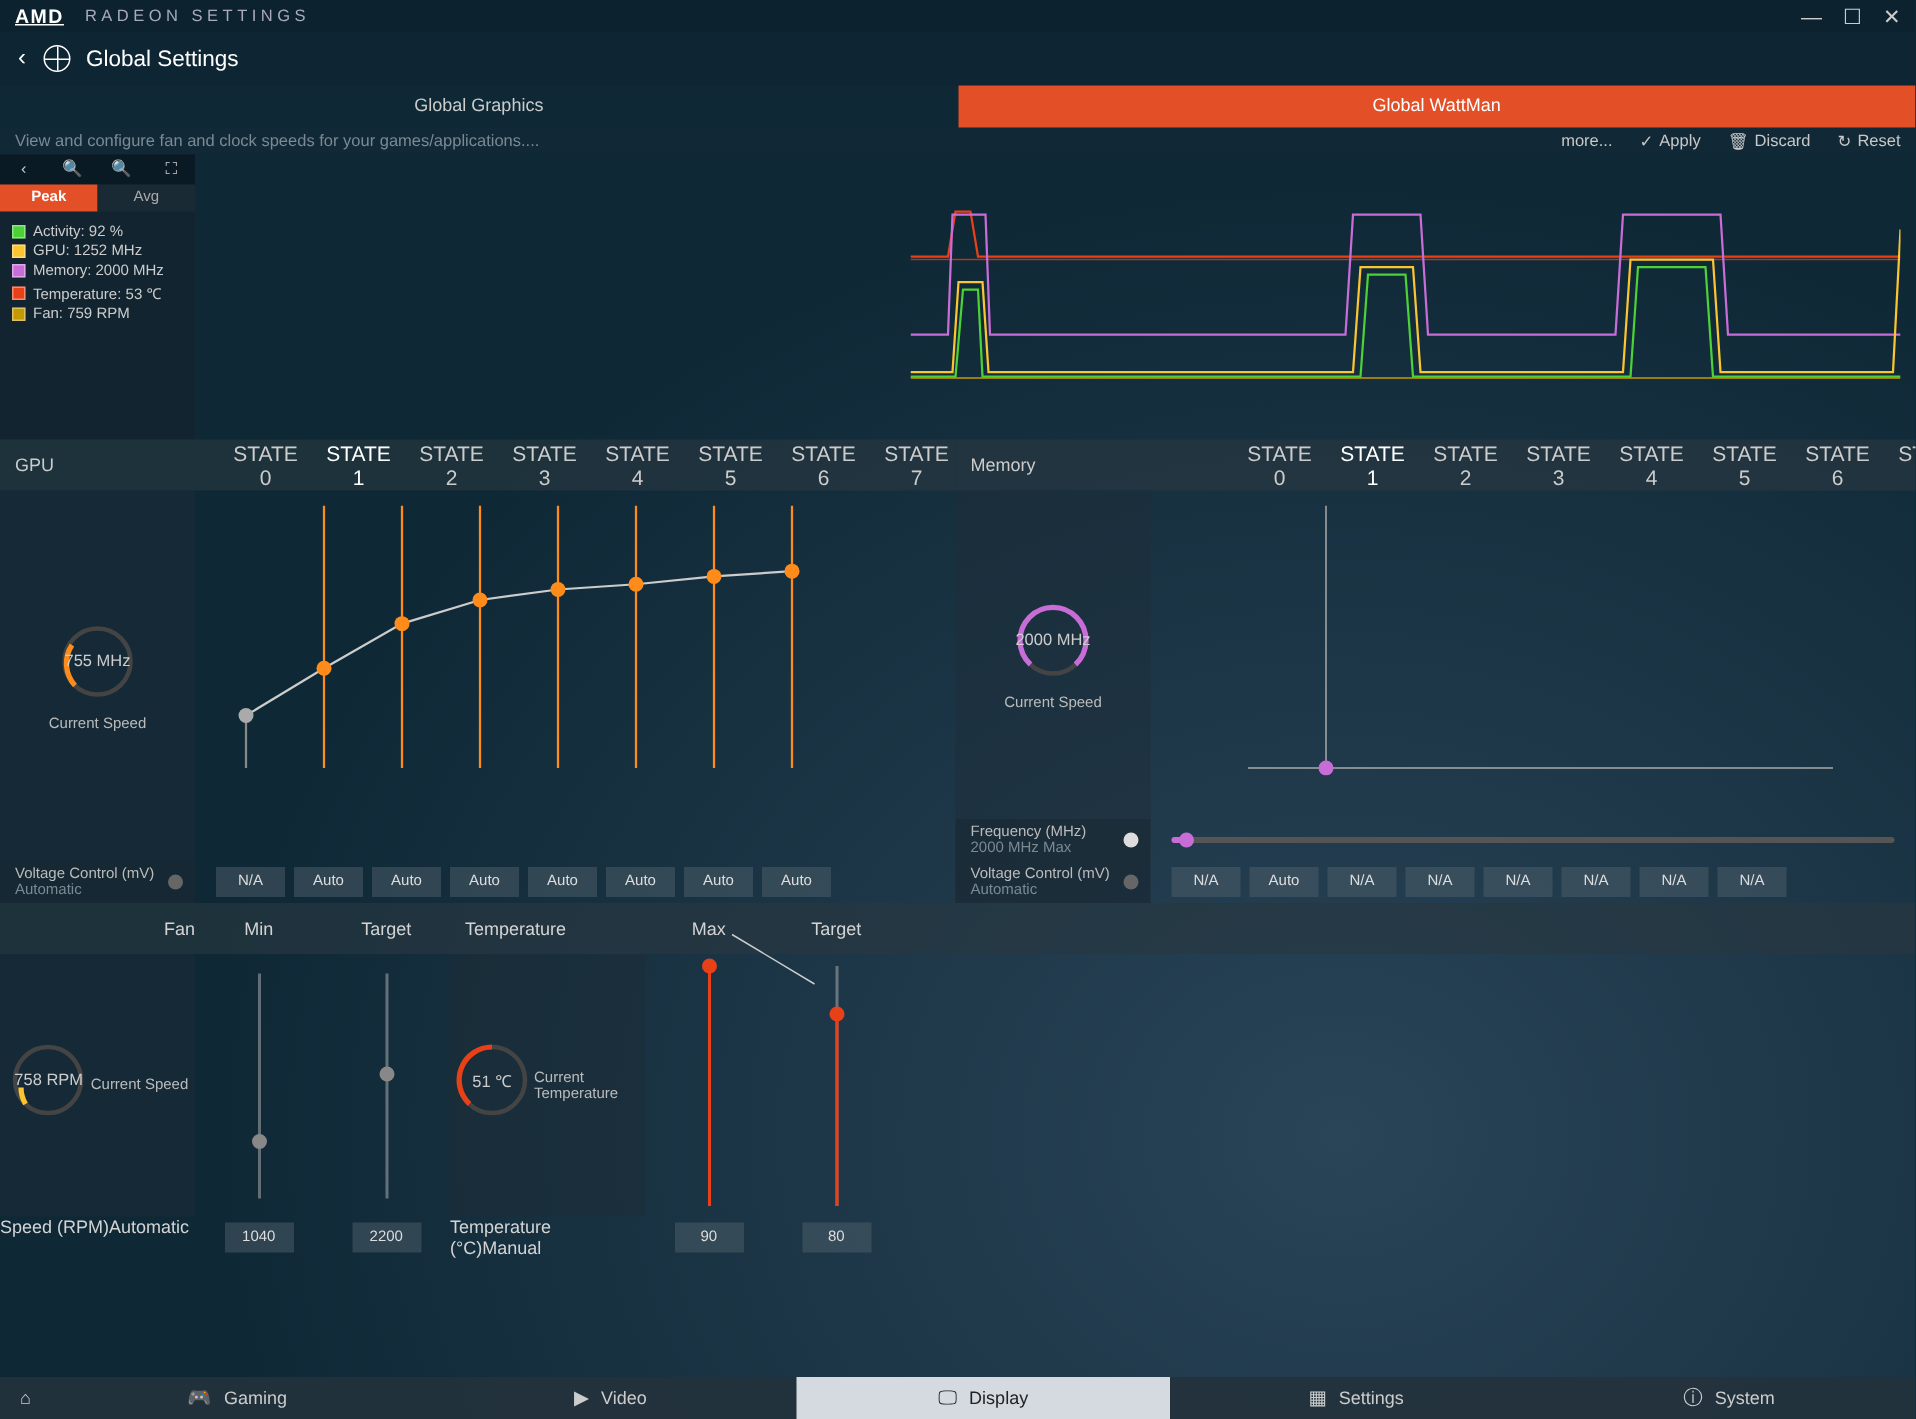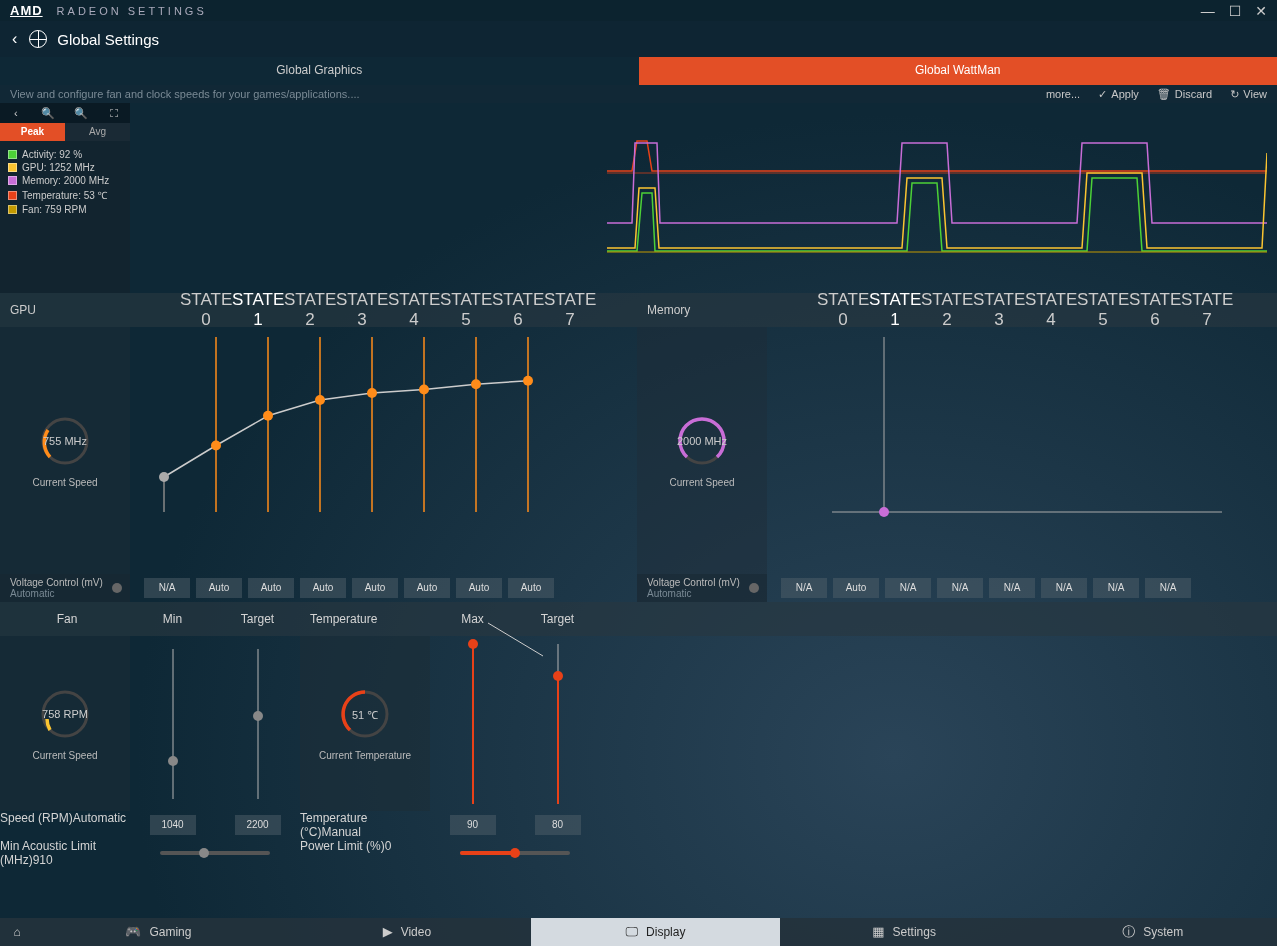--- a/index.html
+++ b/index.html
@@ -31,21 +31,21 @@
 .peak-avg { height: 18px; display: flex; }
 .peak-avg .pa { flex: 1; text-align: center; line-height: 18px; font-size: 10px; cursor: pointer; color: #aaa; background: rgba(30,45,55,0.7);}
 .peak-avg .pa.active { background: #e34f26; color: #fff; font-weight: bold; }
 .legend { padding: 6px 8px; font-size: 10px; color: #ccc; }
 .legend div { display: flex; align-items: center; gap: 5px; margin: 2px 0; }
 .legend .sq { width: 9px; height: 9px; border: 1px solid rgba(255,255,255,0.4); }
 .monitor-graph { flex: 1; display: flex; align-items: center; justify-content: center; position: relative; }
 .section-head { height: 34px; display: flex; align-items: center; background: rgba(40,55,65,0.65); font-size: 12px; color: #ccc; }
 .section-head .label { width: 130px; padding-left: 10px; }
 .section-head .states { display: flex; gap: 0; }
-.section-head .state { width: 52px; text-align: center; font-size: 17px; cursor: pointer; }
+.section-head .state { width: 52px; text-align: center; font-size: 14px; cursor: pointer; margin-left: 10px; }
 .section-head .state.active { color: #fff; }
 .mid { display: flex; height: 275px; }
 .gpu-panel, .mem-panel { display: flex; }
 .gpu-panel { width: 637px; }
 .mem-panel { flex: 1; }
 .gauge-col { width: 130px; background: rgba(30,45,55,0.45); display: flex; flex-direction: column; align-items: center; justify-content: center; }
 .gauge-small { width: 56px; height: 56px; position: relative; margin-bottom: 8px; }
 .gauge-small svg { width: 56px; height: 56px; }
 .gauge-val { font-size: 11px; color: #ccc; position: absolute; top: 50%; left: 50%; transform: translate(-50%, -50%); white-space: nowrap;}
 .gauge-label { font-size: 10px; color: #bbb; }
@@ -56,21 +56,21 @@
 .controls-row .lab-box .dot { width: 10px; height: 10px; background: #ddd; border-radius: 50%; position: absolute; right: 8px; top: 50%; transform: translateY(-50%); cursor:pointer;}
 .controls-row .lab-box .dot.dim { background: #666; }
 .controls-row .val-area { flex: 1; display: flex; align-items: center; padding: 0 14px; gap: 6px; }
 .val-btn { width: 46px; height: 20px; background: rgba(80,95,105,0.5); text-align: center; line-height: 20px; font-size: 10px; color: #ddd; cursor: pointer; }
 .hslider { flex: 1; height: 4px; background: #555; position: relative; border-radius: 2px; }
 .hslider .fill { position: absolute; top: 0; bottom: 0; left: 0; background: #ff8c1a; border-radius: 2px; }
 .hslider .knob { width: 10px; height: 10px; background: #fff; border-radius: 50%; position: absolute; top: 50%; transform: translate(-50%, -50%); }
 .fan-head { height: 34px; display: flex; align-items: center; background: rgba(40,55,65,0.65); font-size: 12px; }
 .fan-head > div { text-align: center; }
 .fan-body { display: flex; height: 175px; }
-.fan-body > div { display: flex; flex-direction: column; align-items: center; justify-content: center; }
+.fan-body > div { display: flex; flex-direction: row; align-items: center; justify-content: center; }
 .fan-ctrl > div { height: 28px; display:flex; }
 .nav { position: absolute; bottom: 0; left: 0; right: 0; height: 28px; display: flex; background: rgba(35,50,60,0.9); }
 .nav .home { width: 34px; text-align: center; line-height: 28px; cursor: pointer; color: #ccc; }
 .nav .navtab { flex: 1; text-align: center; line-height: 28px; font-size: 12px; color: #ccc; cursor: pointer; display:flex; align-items:center; justify-content:center; gap:8px;}
 .nav .navtab.active { background: #d4dae0; color: #222; }
 .nav .navtab .ni { font-size: 13px; }
 .vslider { position: relative; width: 2px; background: rgba(180,180,180,0.5); }
 .vslider .vfill { position: absolute; bottom:0; left:0; right:0; background:#ff8c1a;}
 .vslider .vknob { width:10px; height:10px; border-radius:50%; position:absolute; left:50%; transform:translate(-50%,50%);}
 </style>
@@ -108,21 +108,21 @@
       <span>
           <span class="ico">✓</span>
           <span>Apply</span>
         </span>
       <span>
           <span class="ico">🗑</span>
           <span>Discard</span>
         </span>
       <span>
           <span class="ico">↻</span>
-          <span>View</span>
+          <span>Reset</span>
         </span>
     </div>
   </div>
 
   <div class="content">
 
     <div class="monitor-row">
       <div class="monitor-left">
         <div class="monitor-tools">
           <span class="tool">‹</span>
@@ -273,40 +273,52 @@
             <div class="sliders-col">
               <svg width="100%" height="180" viewBox="0 0 420 180">
                 <line x1="20" y1="175" x2="410" y2="175" stroke="#aaa" stroke-width="1"></line>
                 <line x1="72" y1="0" x2="72" y2="175" stroke="#aaa" stroke-width="1"></line>
                 <circle cx="72" cy="175" r="5" fill="#c86dd7"></circle>
               </svg>
             </div>
           </div>
           <div class="controls-row">
             <div class="lab-box">
+              <span>Frequency (MHz)</span><span class="sub">2000 MHz Max</span>
+              <span class="dot"></span>
+            </div>
+            <div class="val-area">
+              <div class="hslider" style="background:#555">
+                <div class="fill" style="width:2%;background:#c86dd7"></div>
+                  <div class="knob" style="left:2%;background:#c86dd7"></div>
+              </div>
+            </div>
+          </div>
+          <div class="controls-row">
+            <div class="lab-box">
               <span>Voltage Control (mV)</span><span class="sub">Automatic</span>
               <span class="dot dim"></span>
             </div>
             <div class="val-area" id="mem-volt-btns">
                 <div class="val-btn">N/A</div>
                 <div class="val-btn">Auto</div>
                 <div class="val-btn">N/A</div>
                 <div class="val-btn">N/A</div>
                 <div class="val-btn">N/A</div>
                 <div class="val-btn">N/A</div>
                 <div class="val-btn">N/A</div>
                 <div class="val-btn">N/A</div>
               </div>
           </div>
         </div>
       </div>
     </div>
 
     <div class="fan-head">
-      <div style="width:130px;padding-left:4px;text-align:center">Fan</div>
+      <div style="width:130px;padding-left:4px;text-align:right">Fan</div>
       <div style="width:85px">Min</div>
       <div style="width:85px">Target</div>
       <div style="width:130px;padding-left:10px;text-align:left">Temperature</div>
       <div style="width:85px">Max</div>
       <div style="width:85px">Target</div>
     </div>
 
     <div class="fan-body">
       <div style="width:130px;background:rgba(30,45,55,0.45)">
         <div class="gauge-small">
@@ -370,39 +382,20 @@
           <span>Temperature (°C)</span><span class="sub">Manual</span>
           <span class="dot"></span>
         </div>
         <div style="width:85px;display:flex;align-items:center;justify-content:center">
             <div class="val-btn">90</div>
           </div>
         <div style="width:85px;display:flex;align-items:center;justify-content:center">
             <div class="val-btn">80</div>
           </div>
       </div>
-      <div>
-        <div class="lab-box" style="width:130px">
-          <span>Min Acoustic Limit (MHz)</span><span class="sub">910</span>
-        </div>
-        <div style="width:170px;display:flex;align-items:center;padding:0 30px">
-          <div class="hslider" style="background:#555">
-              <div class="knob" style="left:40%;background:#888"></div>
-            </div>
-        </div>
-        <div class="lab-box" style="width:130px">
-          <span>Power Limit (%)</span><span class="sub">0</span>
-        </div>
-        <div style="width:170px;display:flex;align-items:center;padding:0 30px">
-          <div class="hslider" style="background:#555">
-              <div class="fill" style="width:50%;background:#e84118"></div>
-              <div class="knob" style="left:50%;background:#e84118"></div>
-            </div>
-        </div>
-      </div>
     </div>
   </div>
 
   <div class="nav">
     <div class="home">⌂</div>
     <div class="navtab">
         <span class="ni">🎮</span>
         <span>Gaming</span>
       </div>
     <div class="navtab">

